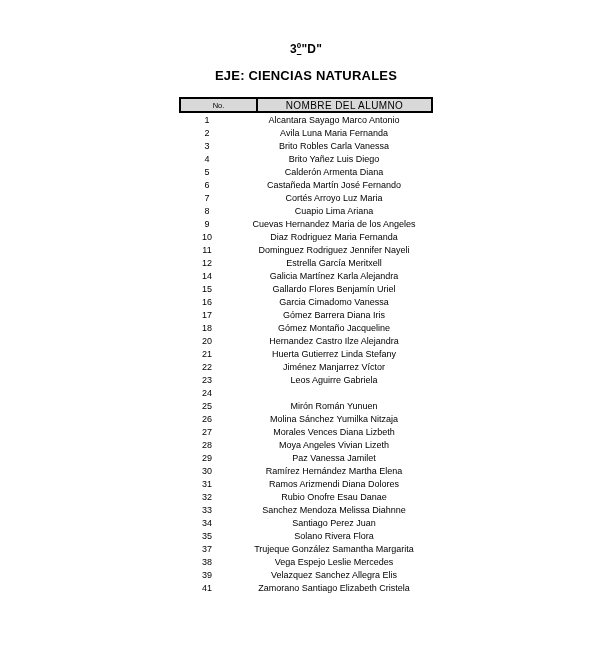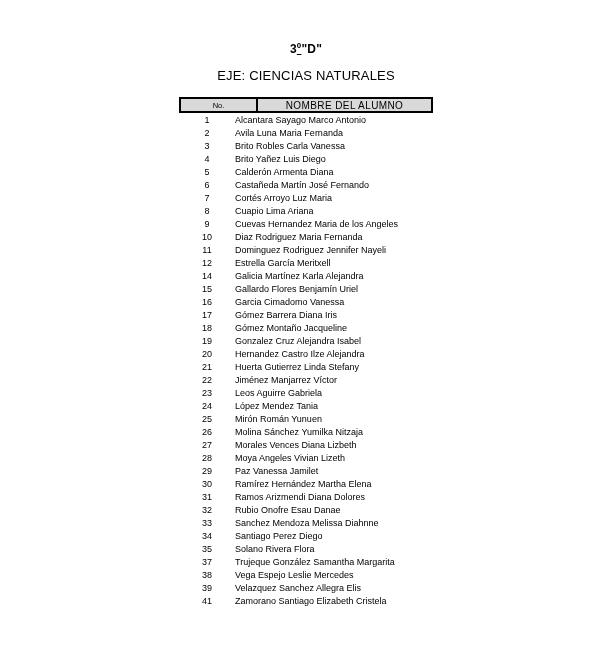--- a/index.html
+++ b/index.html
@@ -28,21 +28,21 @@
   .title .ord {
     text-decoration: underline;
   }
   .subtitle {
     position: absolute;
     top: 68px;
     left: 0;
     width: 612px;
     text-align: center;
     font-size: 13px;
-    font-weight: normal;
+    font-weight: bold;
     letter-spacing: 0.2px;
   }
   .table-wrap {
     position: absolute;
     left: 179px;
     top: 97px;
     width: 254px;
   }
   .thead {
     display: flex;
@@ -80,21 +80,21 @@
     font-size: 9px;
     line-height: 13px;
     white-space: nowrap;
   }
   .cell-no {
     width: 56px;
     text-align: center;
   }
   .cell-name {
     flex: 1;
-    text-align: left;
+    text-align: center;
   }
 </style>
 </head>
 <body>
 
 <div class="title"><span>3</span><span class="ord">º</span><span>"D"</span></div>
 
 <div class="subtitle">EJE: CIENCIAS NATURALES</div>
 
 <div class="table-wrap">
@@ -165,42 +165,37 @@
       </div>
       <div class="row">
         <div class="cell-no">17</div>
         <div class="cell-name">Gómez Barrera Diana Iris</div>
       </div>
       <div class="row">
         <div class="cell-no">18</div>
         <div class="cell-name">Gómez Montaño Jacqueline</div>
       </div>
       <div class="row">
-        <div class="cell-no">19</div>
-        <div class="cell-name">Gonzalez Cruz Alejandra Isabel</div>
-      </div>
-      <div class="row">
         <div class="cell-no">20</div>
         <div class="cell-name">Hernandez Castro Ilze Alejandra</div>
       </div>
       <div class="row">
         <div class="cell-no">21</div>
         <div class="cell-name">Huerta Gutierrez Linda Stefany</div>
       </div>
       <div class="row">
         <div class="cell-no">22</div>
         <div class="cell-name">Jiménez Manjarrez Víctor</div>
       </div>
       <div class="row">
         <div class="cell-no">23</div>
         <div class="cell-name">Leos Aguirre Gabriela</div>
       </div>
       <div class="row">
         <div class="cell-no">24</div>
-        <div class="cell-name">López Mendez Tania</div>
       </div>
       <div class="row">
         <div class="cell-no">25</div>
         <div class="cell-name">Mirón Román Yunuen</div>
       </div>
       <div class="row">
         <div class="cell-no">26</div>
         <div class="cell-name">Molina Sánchez Yumilka Nitzaja</div>
       </div>
       <div class="row">
@@ -226,21 +221,21 @@
       <div class="row">
         <div class="cell-no">32</div>
         <div class="cell-name">Rubio Onofre Esau Danae</div>
       </div>
       <div class="row">
         <div class="cell-no">33</div>
         <div class="cell-name">Sanchez Mendoza Melissa Diahnne</div>
       </div>
       <div class="row">
         <div class="cell-no">34</div>
-        <div class="cell-name">Santiago Perez Diego</div>
+        <div class="cell-name">Santiago Perez Juan</div>
       </div>
       <div class="row">
         <div class="cell-no">35</div>
         <div class="cell-name">Solano Rivera Flora</div>
       </div>
       <div class="row">
         <div class="cell-no">37</div>
         <div class="cell-name">Trujeque González Samantha Margarita</div>
       </div>
       <div class="row">

